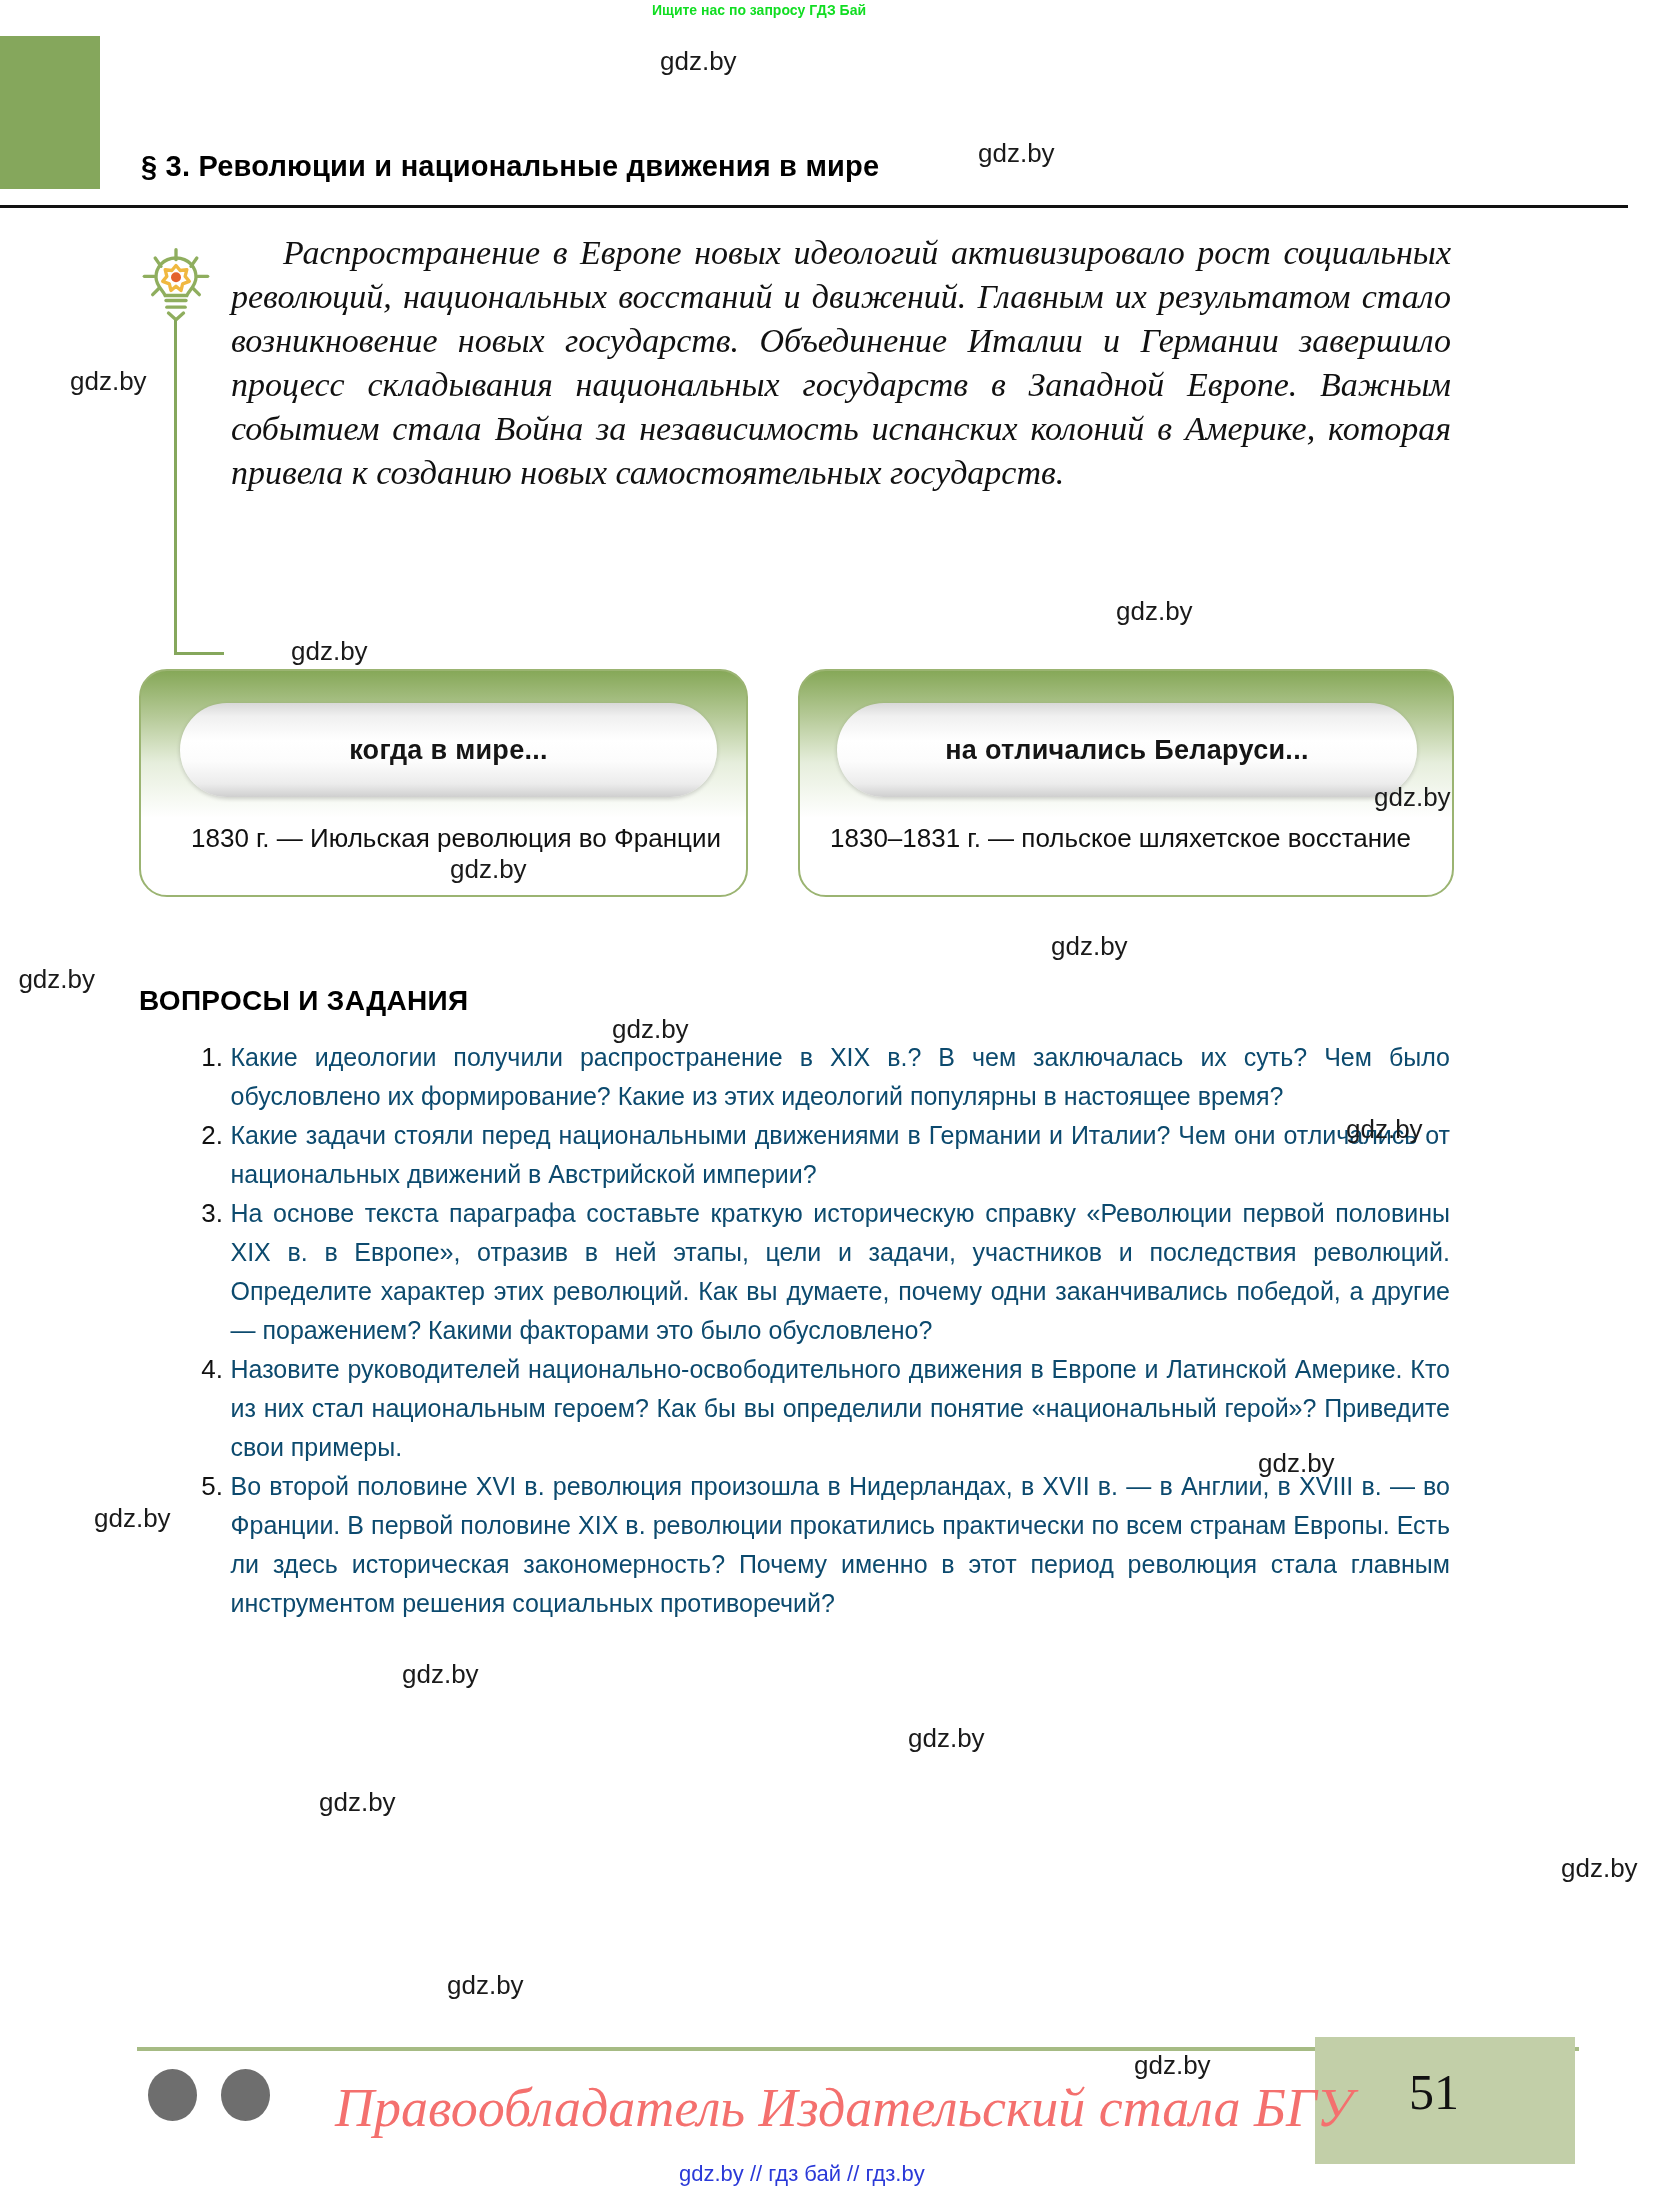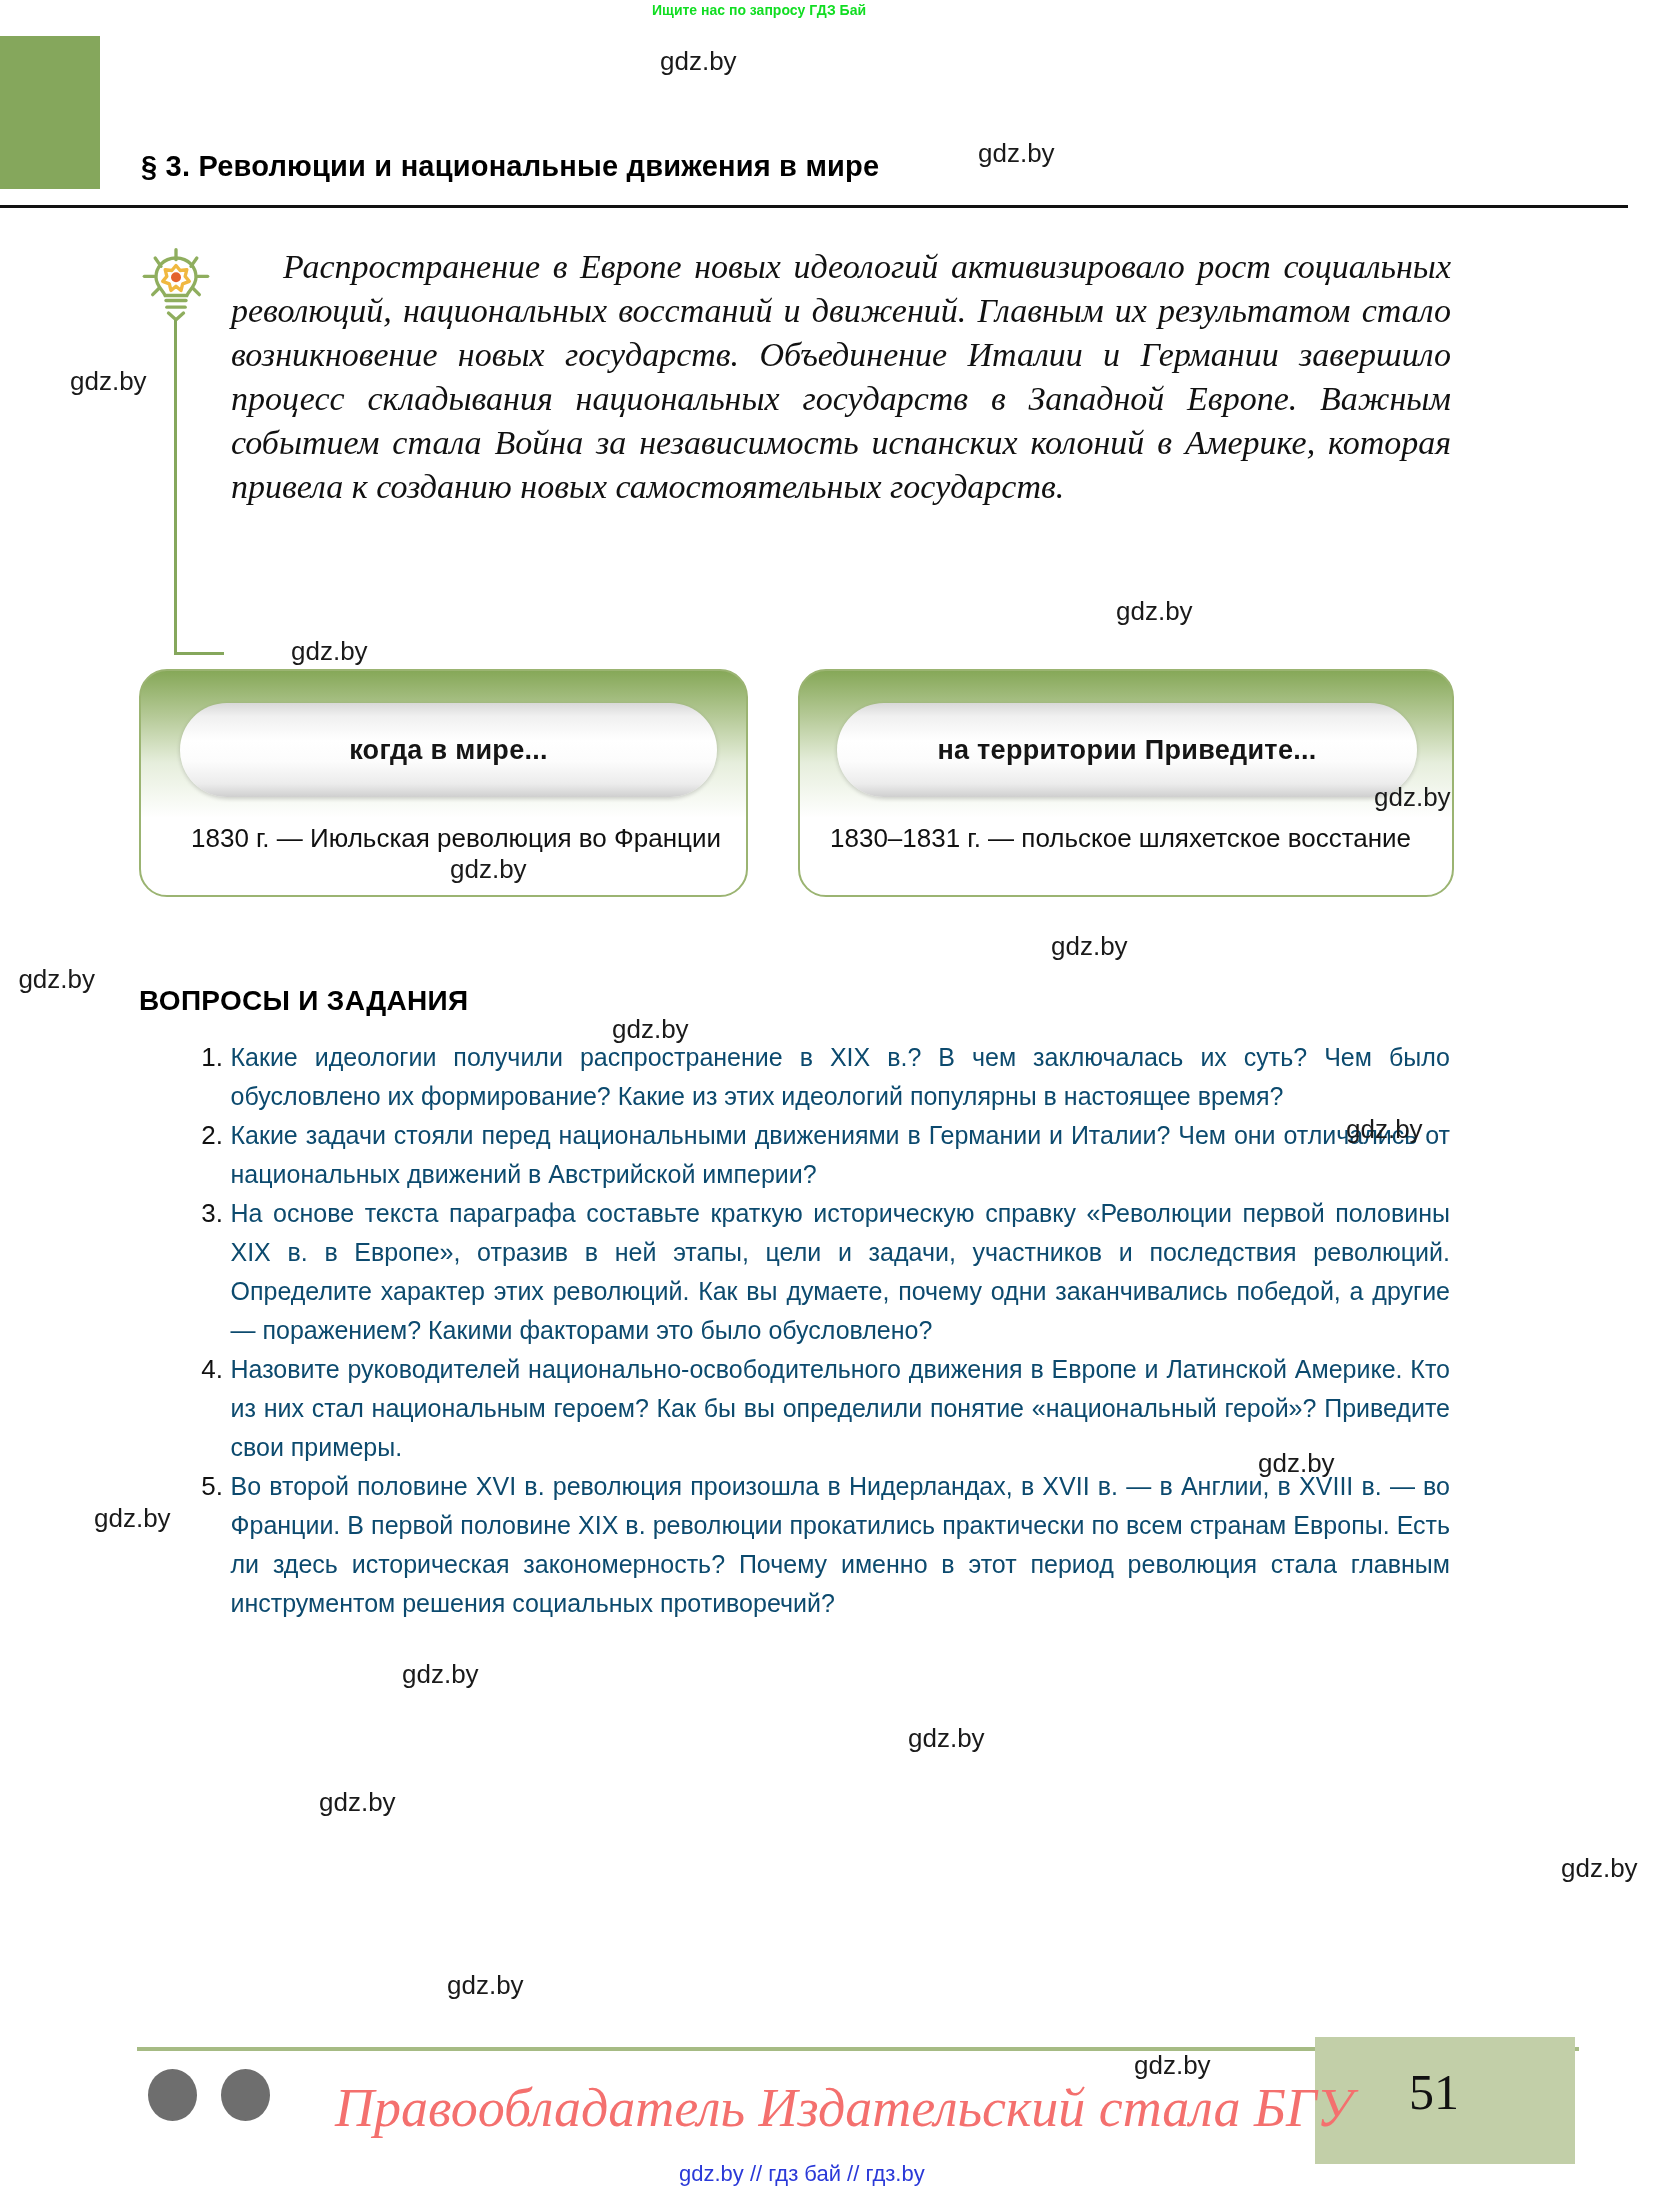--- a/index.html
+++ b/index.html
@@ -105,21 +105,21 @@
     top: 652px;
     width: 50px;
     height: 3.4px;
     background: #85a75c;
   }
 
   
   #intro {
     position: absolute;
     left: 231px;
-    top: 245px;
+    top: 231px;
     width: 1220px;
     font-family: "Liberation Serif", serif;
     font-style: italic;
     font-size: 34px;
     line-height: 44px;
     color: #111111;
     text-align: justify;
     text-indent: 52px;
     hyphens: manual;
   }
@@ -289,21 +289,21 @@
 
   <div class="factbox" id="factbox-1">
     <div class="pill" id="pill-1">
       <span class="pill-label">когда в мире...</span>
     </div>
     <div class="factbox-text" id="factbox-text-1">1830 г. — Июльская революция во Франции</div>
   </div>
 
   <div class="factbox" id="factbox-2">
     <div class="pill" id="pill-2">
-      <span class="pill-label">на территории Приведите...</span>
+      <span class="pill-label">на отличались Беларуси...</span>
     </div>
     <div class="factbox-text" id="factbox-text-2">1830–1831 г. — польское шляхетское восстание</div>
   </div>
 
   <div id="questions-heading">ВОПРОСЫ И ЗАДАНИЯ</div>
   <div id="questions-list">
     <div class="q-item">
       <div class="q-num">1.</div>
       <div class="q-text">Какие идеологии получили распространение в XIX в.? В чем заключалась их суть? Чем было обусловлено их формирование? Какие из этих идеологий популярны в настоящее время?</div>
     </div>

